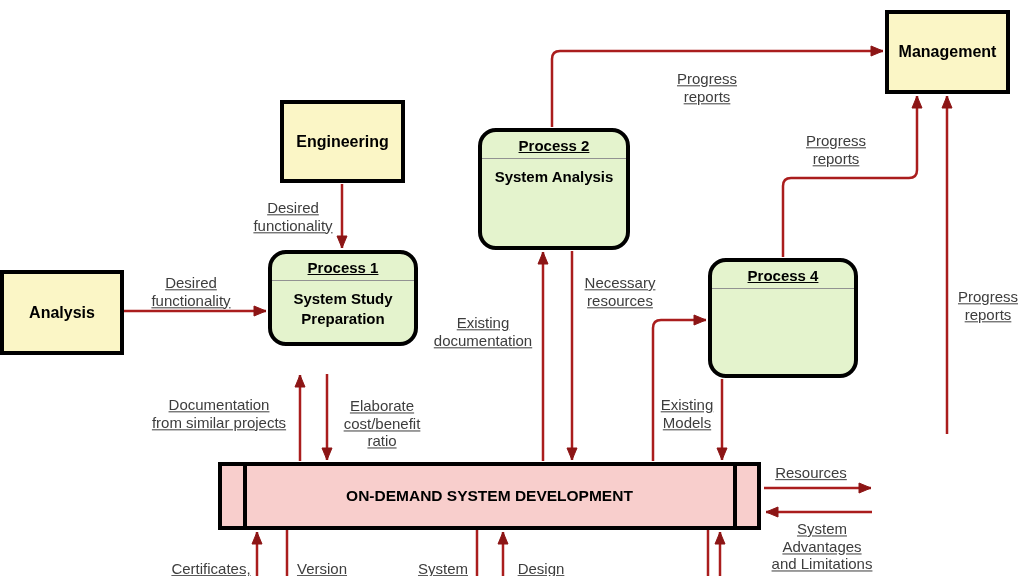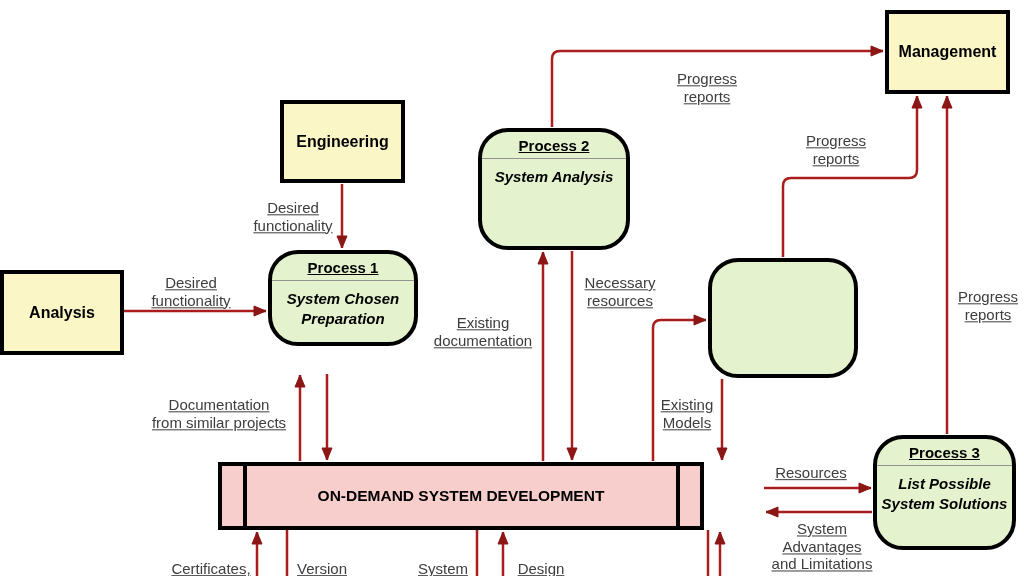--- a/index.html
+++ b/index.html
@@ -10,25 +10,25 @@
   *{box-sizing:border-box;margin:0;padding:0;}
   html,body{background:#ffffff;}
   body{font-family:"Liberation Sans",sans-serif;}
   .stage{position:relative;width:1024px;height:576px;overflow:hidden;background:#ffffff;}
   .edges{position:absolute;left:0;top:0;pointer-events:none;}
   .edge{fill:none;stroke:var(--edge-line);stroke-width:2.5;stroke-linejoin:round;}
   .entity{position:absolute;background:var(--entity-fill);border:4px solid var(--node-border);
           display:flex;align-items:center;justify-content:center;
           font-weight:700;font-size:16px;color:#000;text-align:center;}
   .process{position:absolute;background:var(--process-fill);border:4px solid var(--node-border);
-           border-radius:30px;display:flex;flex-direction:column;overflow:hidden;}
+           border-radius:18px;display:flex;flex-direction:column;overflow:hidden;}
   .p-title{flex:0 0 auto;padding:5px 2px 4px;border-bottom:1px solid #929292;text-align:center;
            font-weight:700;font-size:15px;text-decoration:underline;color:#000;}
   .p-body{flex:1 1 auto;padding-top:8px;text-align:center;font-weight:700;font-size:15px;
-          color:#000;white-space:pre-line;line-height:1.32;font-style:italic;}
+          color:#000;white-space:pre-line;line-height:1.32;}
   .store{position:absolute;background:var(--store-fill);border:4px solid var(--node-border);}
   .store-cap{position:absolute;top:0;bottom:0;width:4px;background:var(--node-border);}
   .store-cap.left{left:21px;} .store-cap.right{right:20px;}
   .store-label{position:absolute;inset:0;display:flex;align-items:center;justify-content:center;
                font-weight:700;font-size:15.5px;color:#000;}
   .elabel{position:absolute;transform:translate(-50%,-50%);white-space:pre-line;text-align:center;
           font-size:15px;line-height:1.18;color:var(--label-text);text-decoration:underline;}
 </style>
 </head>
 <body>
@@ -67,36 +67,32 @@
   </div>
   <div class="entity" style="left:885px;top:10px;width:125px;height:84px">
     <span>Management</span>
   </div>
   <div class="entity" style="left:0px;top:270px;width:124px;height:85px">
     <span>Analysis</span>
   </div>
 
   <div class="process" style="left:268px;top:250px;width:150px;height:96px">
     <div class="p-title">Process 1</div>
-    <div class="p-body">System Chosen
+    <div class="p-body">System Study
 Preparation</div>
   </div>
   <div class="process" style="left:478px;top:128px;width:152px;height:122px">
     <div class="p-title">Process 2</div>
     <div class="p-body">System Analysis</div>
   </div>
   <div class="process" style="left:708px;top:258px;width:150px;height:120px">
-  </div>
-  <div class="process" style="left:873px;top:435px;width:143px;height:115px">
-    <div class="p-title">Process 3</div>
-    <div class="p-body">List Possible
-System Solutions</div>
+    <div class="p-title">Process 4</div>
   </div>
 
-  <div class="store" style="left:218px;top:462px;width:486px;height:68px">
+  <div class="store" style="left:218px;top:462px;width:543px;height:68px">
     <div class="store-cap left"></div>
     <div class="store-cap right"></div>
     <div class="store-label">ON-DEMAND SYSTEM DEVELOPMENT</div>
   </div>
 
   <div class="elabel" style="left:707px;top:88px">Progress
 reports</div>
   <div class="elabel" style="left:836px;top:150px">Progress
 reports</div>
   <div class="elabel" style="left:988px;top:306px">Progress
@@ -104,20 +100,23 @@
   <div class="elabel" style="left:293px;top:217px">Desired
 functionality</div>
   <div class="elabel" style="left:191px;top:292px">Desired
 functionality</div>
   <div class="elabel" style="left:483px;top:332px">Existing
 documentation</div>
   <div class="elabel" style="left:620px;top:292px">Necessary
 resources</div>
   <div class="elabel" style="left:219px;top:414px">Documentation
 from similar projects</div>
+  <div class="elabel" style="left:382px;top:424px">Elaborate
+cost/benefit
+ratio</div>
   <div class="elabel" style="left:687px;top:414px">Existing
 Models</div>
   <div class="elabel" style="left:811px;top:473px">Resources</div>
   <div class="elabel" style="left:822px;top:547px">System
 Advantages
 and Limitations</div>
   <div class="elabel" style="left:211px;top:569px">Certificates,</div>
   <div class="elabel" style="left:322px;top:569px">Version</div>
   <div class="elabel" style="left:443px;top:569px">System</div>
   <div class="elabel" style="left:541px;top:569px">Design</div>

